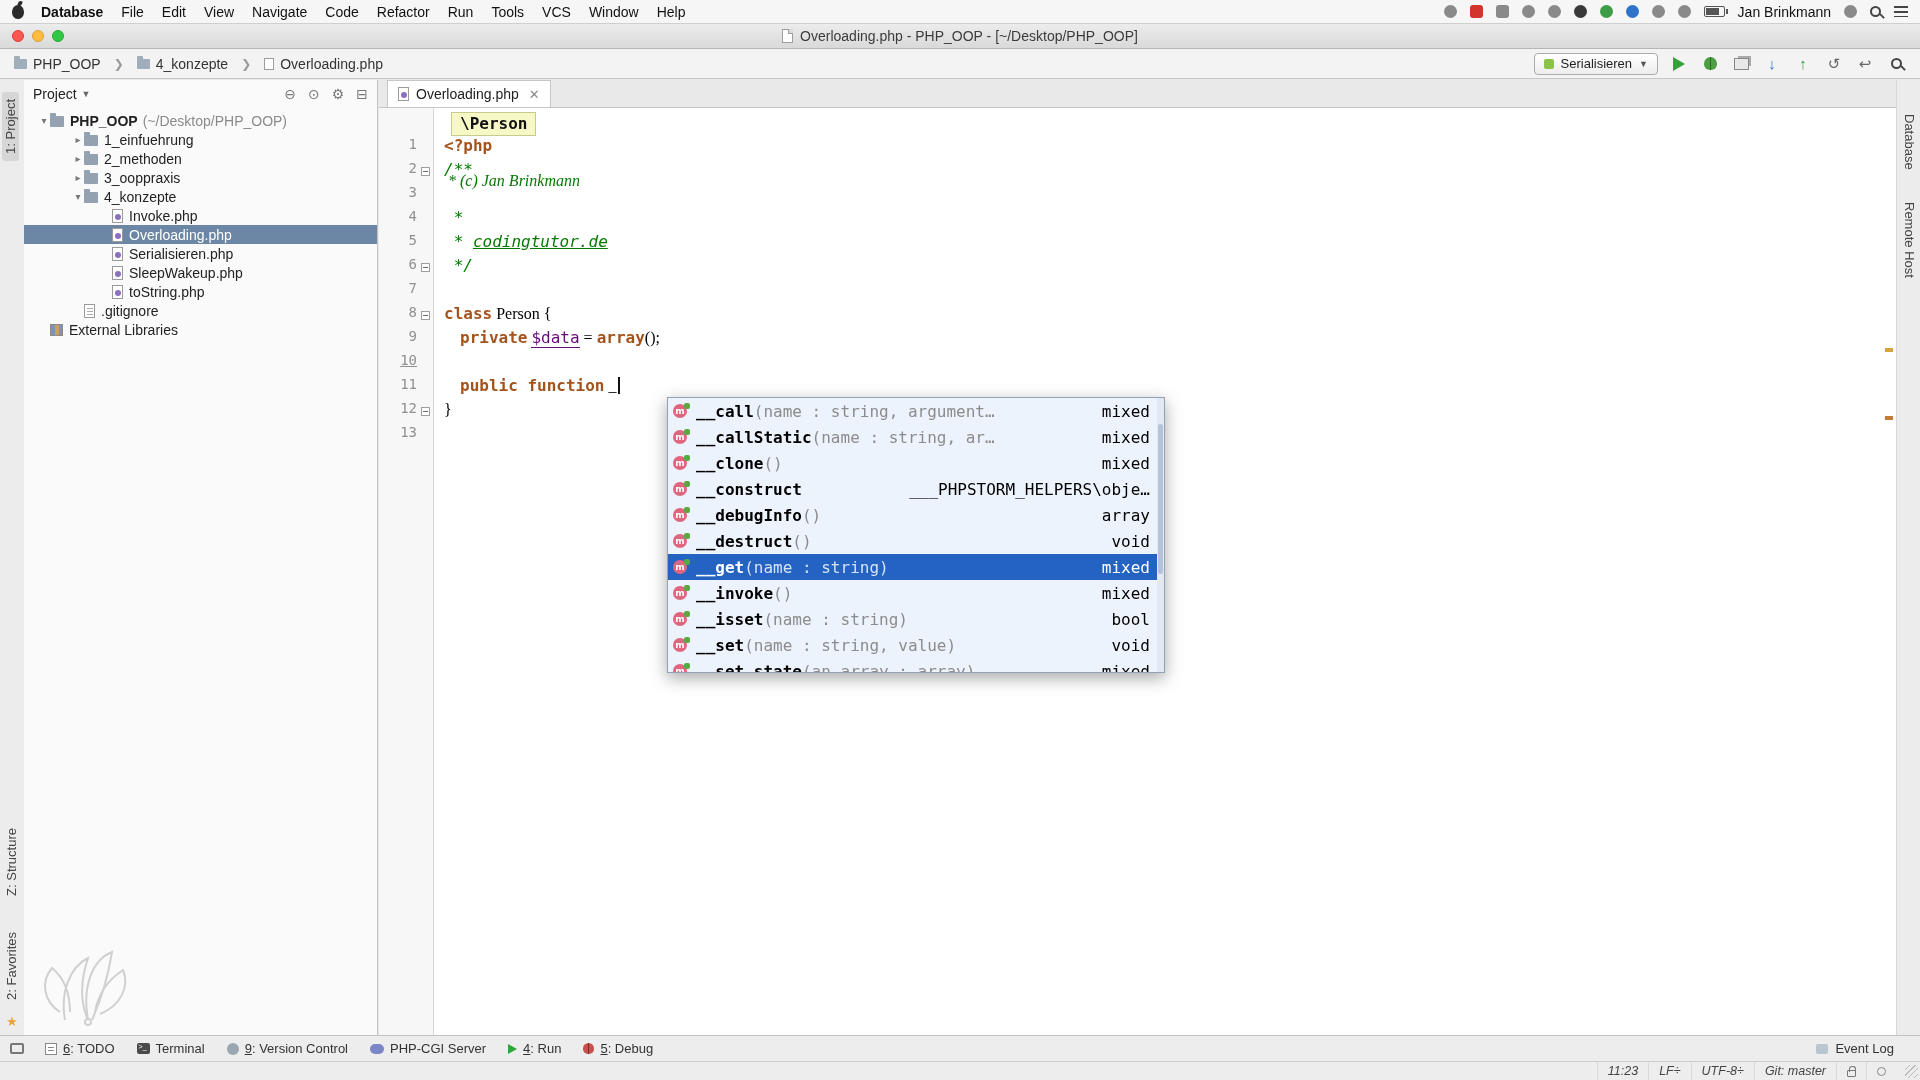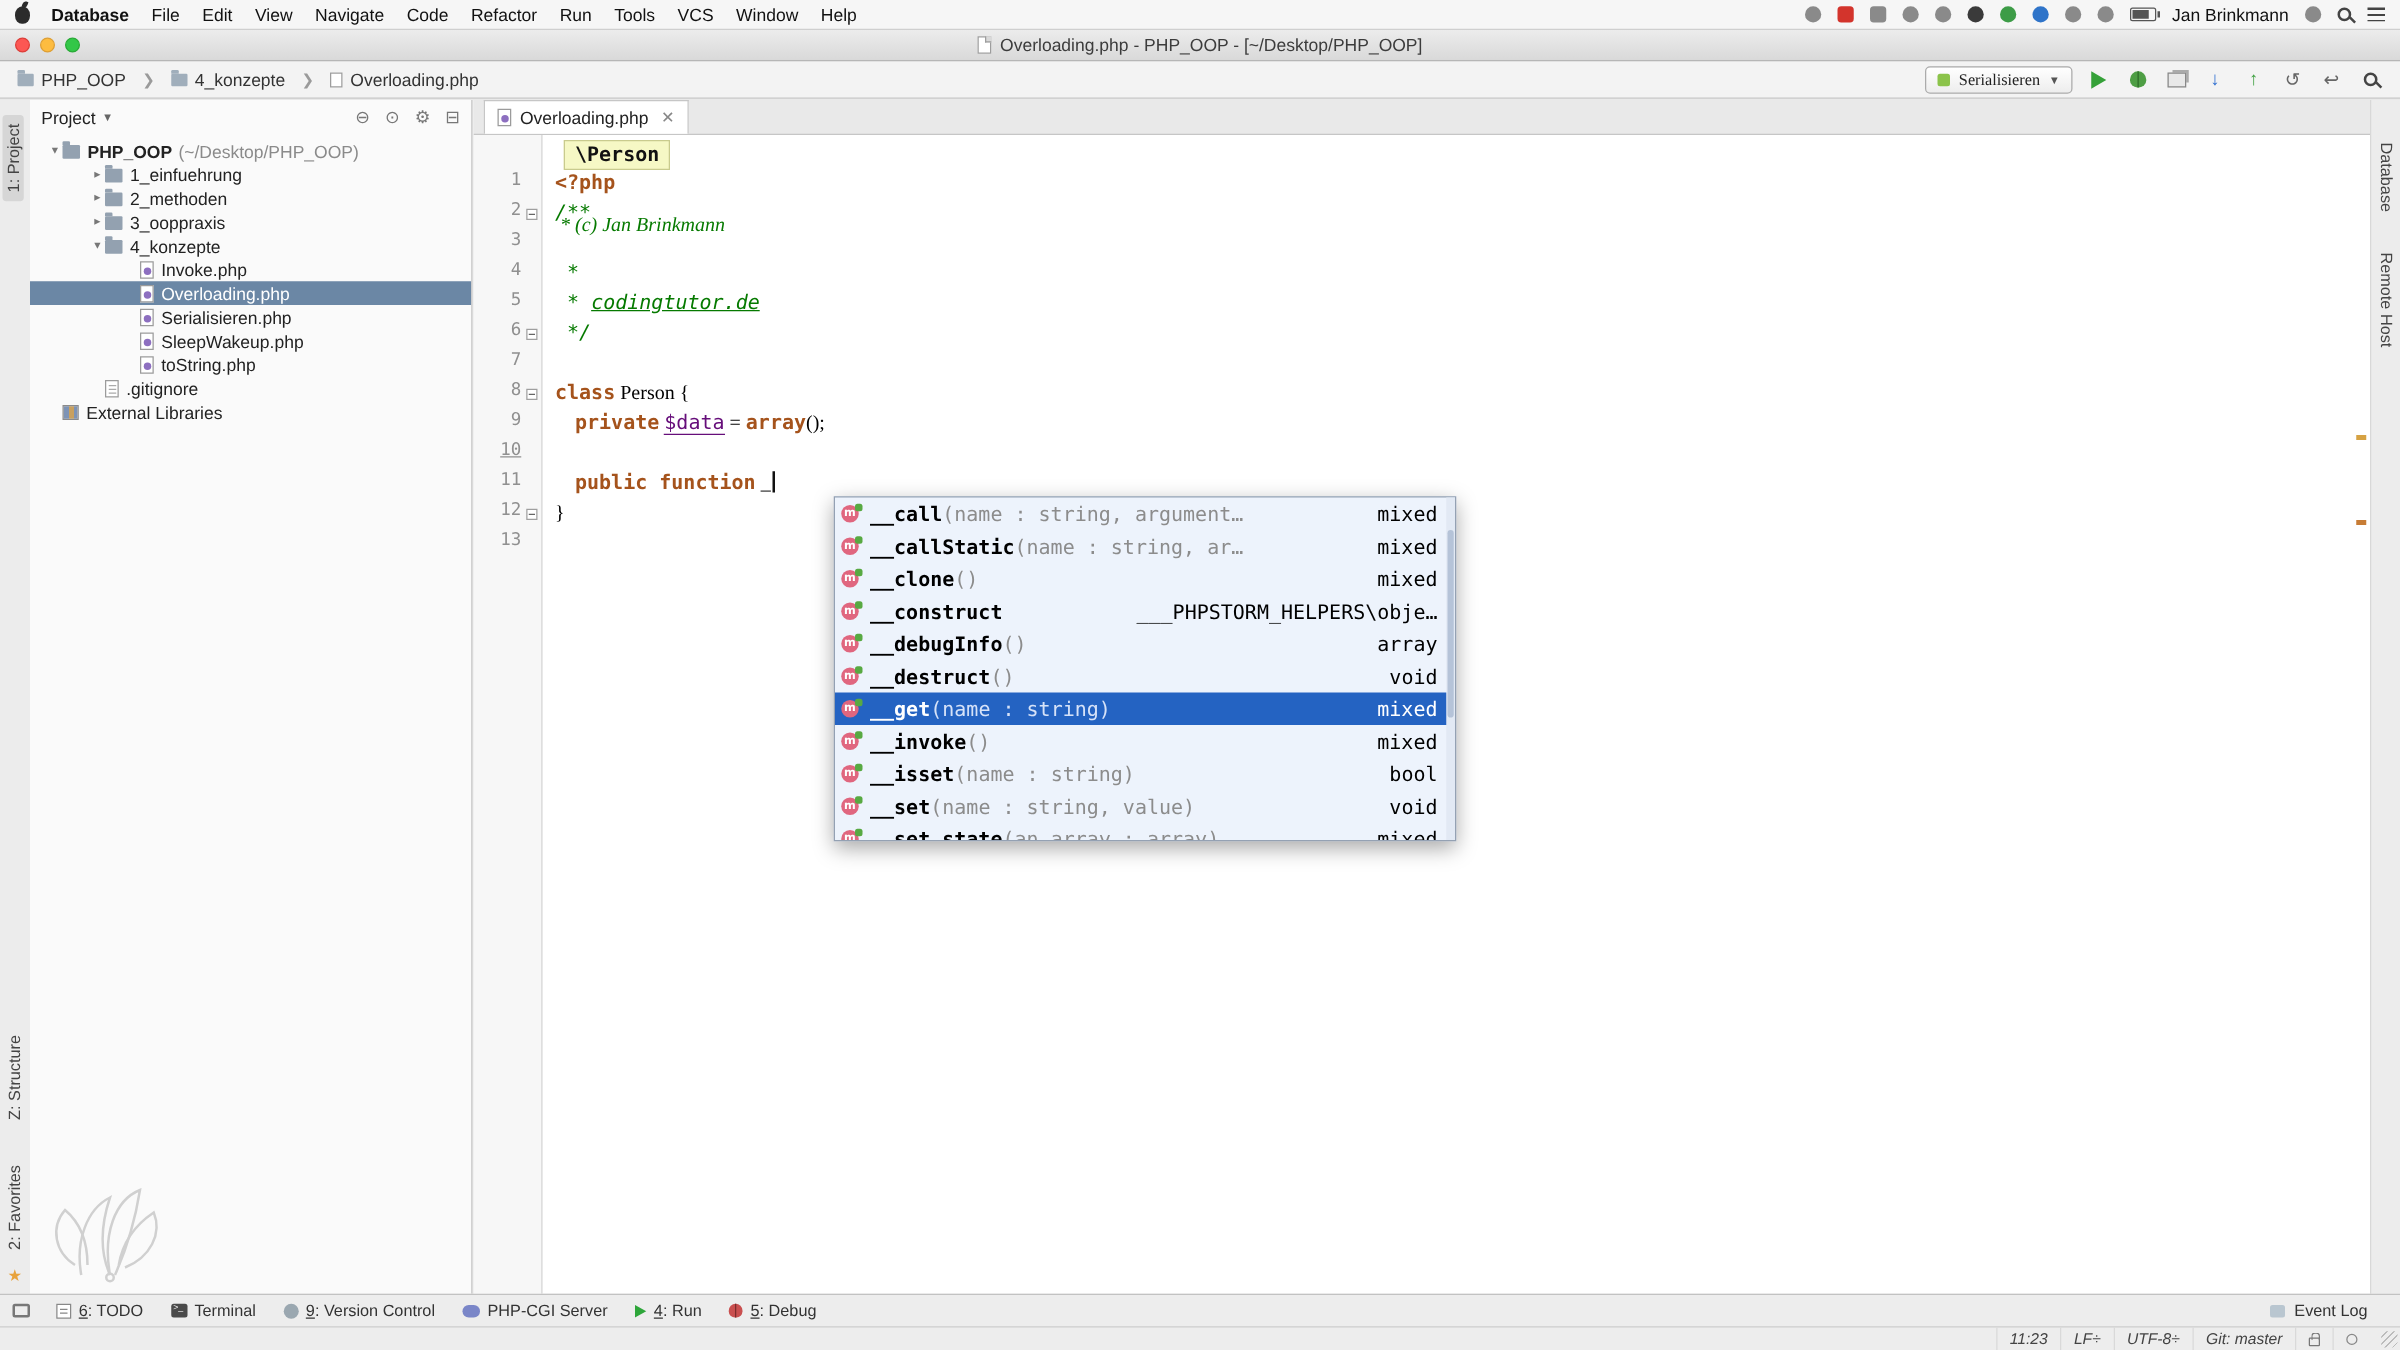--- a/index.html
+++ b/index.html
@@ -52,21 +52,21 @@
     font-size:14px; color:#333; z-index:30;}
   .crumb { display:flex; align-items:center; gap:6px; }
   .crumb-sep { color:#9a9a9a; margin:0 7px; font-size:12px; }
   .mini-folder { width:13px; height:10px; background:#a0aebb; border-radius:1px; position:relative;}
   .mini-folder::before { content:""; position:absolute; top:-3px; left:0; width:6px; height:3px;
     background:#a0aebb; border-radius:1px 1px 0 0;}
   .mini-page { width:10px; height:12px; background:#fff; border:1px solid #9d9d9d; }
   #toolbar-right { margin-left:auto; display:flex; align-items:center; gap:11px; }
   .combo { height:22px; border:1px solid #ababab; border-radius:4px;
     background:linear-gradient(#ffffff,#ededed); display:flex; align-items:center;
-    padding:0 9px; font-size:13px; gap:7px; color:#222;font-family:Liberation Serif, serif;}
+    padding:0 9px; font-size:13px; gap:7px; color:#222;}
   .combo .cfg-ico { width:10px; height:10px; background:#8bc34a; border-radius:2px; }
   .combo .caret { font-size:9px; color:#555; }
   .tb-ico { width:20px; height:20px; display:flex; align-items:center; justify-content:center;
     font-size:15px; color:#666; }
   .play { width:0; height:0; border-left:12px solid #35a139; border-top:7px solid transparent;
     border-bottom:7px solid transparent; }
   .bug { width:13px; height:13px; background:#4e9e44; border-radius:50% 50% 45% 45%; position:relative;}
   .bug::after { content:""; position:absolute; left:6px; top:0; width:1px; height:13px; background:#2c6b27;}
   .screens { width:15px; height:12px; border:1px solid #888; background:#e8e8e8; box-shadow:3px -3px 0 -1px #aaa; }
   .arr-down { color:#2f6fd0; font-weight:bold; }

